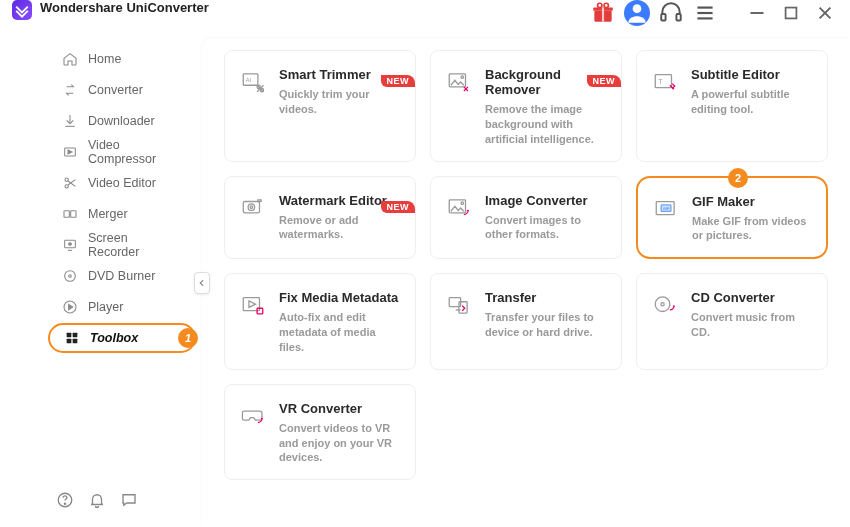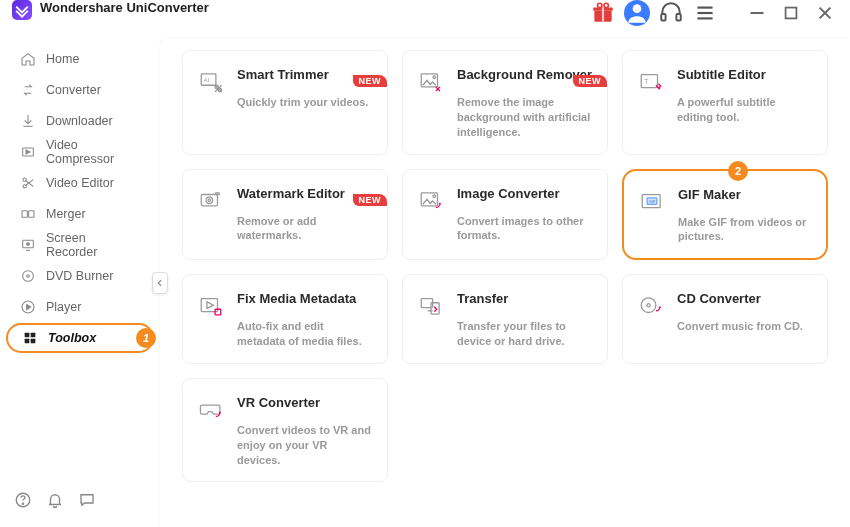--- a/index.html
+++ b/index.html
@@ -30,20 +30,21 @@
   .title-btn { width: 26px; height: 26px; display:flex;align-items:center;justify-content:center; color:#555; cursor:pointer; border-radius:50%; }
   .title-btn.user { background:#3a7bff; color:#fff; }
   .title-btn.gift { color:#e23c3c; }
   .win-btn { width:26px;height:26px;display:flex;align-items:center;justify-content:center;color:#666;cursor:pointer;font-size:14px;}
   .main { display:flex; height: calc(100% - 36px); }
   .sidebar {
     width: 160px;
     padding: 8px 0;
     display:flex;flex-direction:column;
     position:relative;
+    margin-left:42px;
   }
   .side-item {
     display:flex;align-items:center;gap:10px;
     padding: 0 14px;
     height: 30px;
     color:#666; font-size:12.5px;
     cursor:pointer;
     border-radius: 6px;
     margin: 0 6px 1px 6px;
   }
@@ -105,21 +106,21 @@
   .card.highlight {
     border:2px solid #f58a1f;
     border-radius:14px;
   }
   .card-icon {
     width:28px;height:28px;flex-shrink:0;
     color:#9a9a9a;
     display:flex;align-items:flex-start;justify-content:center;
     padding-top:2px;
   }
-  .card-body { display:flex;flex-direction:column;gap:13px; min-width:0; }
+  .card-body { display:flex;flex-direction:column;gap:5px; min-width:0; }
   .card-title { font-size:13px; font-weight:600; color:#2a2a2a; }
   .card-desc { font-size:11px; color:#9a9a9a; line-height:1.35;font-weight:bold; }
   .new-badge {
     position:absolute;top:0;right:0;
     background:#e83d3d;color:#fff;
     font-size:9px;font-weight:700;letter-spacing:0.5px;
     padding:1px 6px;
     border-radius:0 8px 0 6px;
     margin-top:24px;
   }

